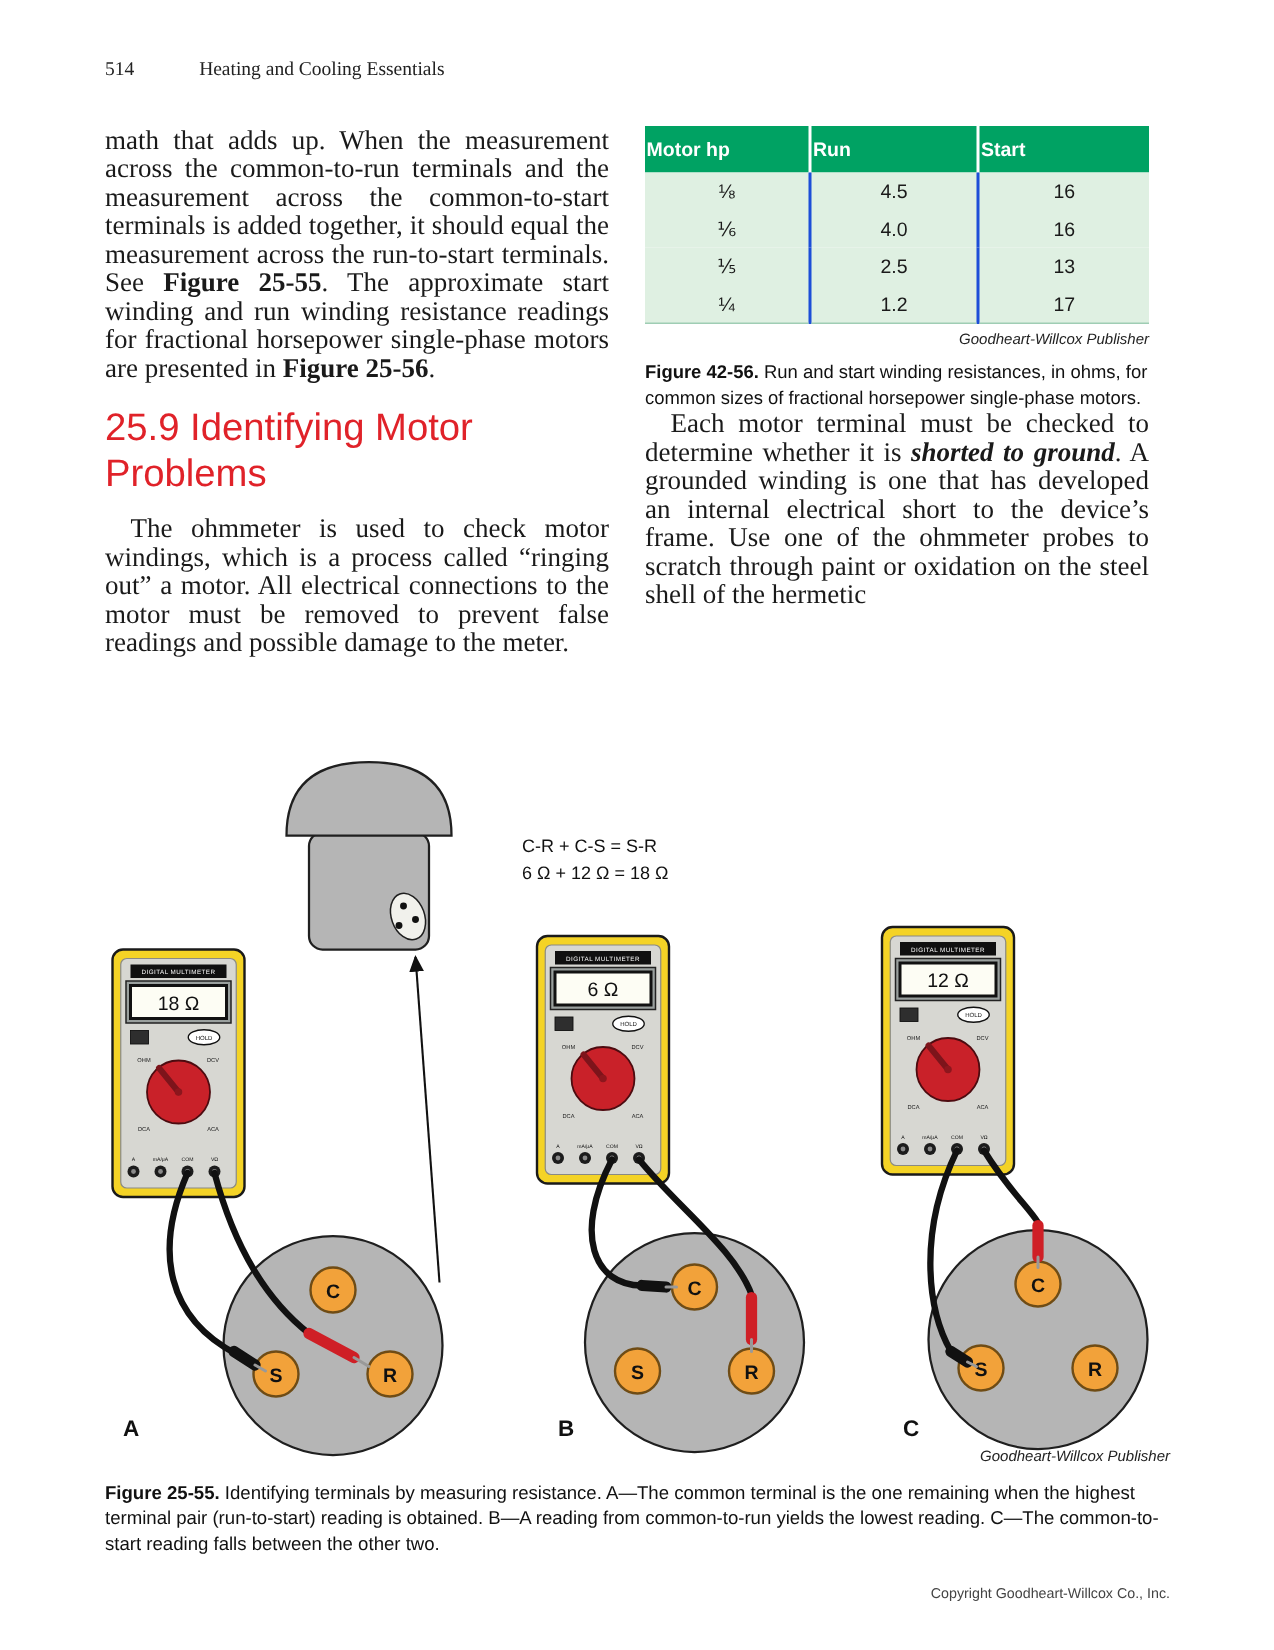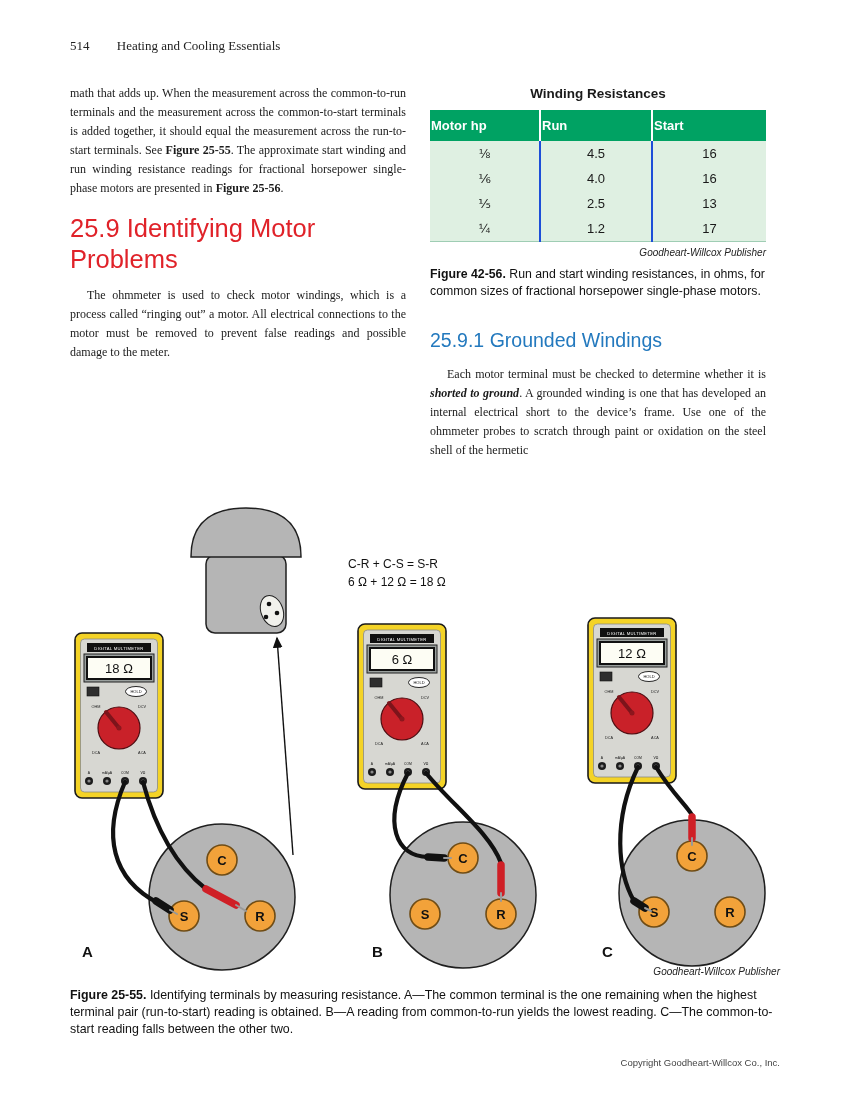--- a/index.html
+++ b/index.html
@@ -6,27 +6,27 @@
   .page {
     position: relative;
     width: 849px; height: 1100px;
     background: #ffffff;
     font-family: "Liberation Serif", serif;
     color: #1a1a1a;
     overflow: hidden;
   }
   
   .header { position: absolute; top: 38px; left: 70px; font-size: 13px; color: #222; }
-  .header .pagenum { margin-right: 24px; }
+  .header .pagenum { margin-right: 40px; }
 
   
   .col-left  { position: absolute; left: 70px;  top: 84px; width: 336px; }
   .col-right { position: absolute; left: 430px; top: 84px; width: 336px; }
 
-  .body-text { font-size: 12px; line-height: 19px; text-align: justify; margin: 0; }
+  .body-text { font-size: 18px; line-height: 19px; text-align: justify; margin: 0; }
   .indent { text-indent: 17px; }
 
   .heading-red {
     font-family: "Liberation Sans", sans-serif;
     font-weight: 400; font-size: 25.5px; line-height: 31px;
     color: #e02229; margin: 15px 0 11px 0;
   }
   .subheading-blue {
     font-family: "Liberation Sans", sans-serif;
     font-weight: 400; font-size: 19.5px; line-height: 23px;
@@ -100,21 +100,20 @@
     <span>Heating and Cooling Essentials</span>
   </div>
 
   <div class="col-left">
     <p class="body-text"><span>math that adds up. When the measurement across the common-to-run terminals and the measurement across the common-to-start terminals is added together, it should equal the measurement across the run-to-start terminals. See </span><span style="font-weight: 700;">Figure 25-55</span><span>. The approximate start winding and run winding resistance readings for fractional horsepower single-phase motors are presented in </span><span style="font-weight: 700;">Figure 25-56</span><span>.</span></p>
     <h2 class="heading-red">25.9 Identifying Motor Problems</h2>
     <p class="body-text indent">The ohmmeter is used to check motor windings, which is a process called “ringing out” a motor. All electrical connections to the motor must be removed to prevent false readings and possible damage to the meter.</p>
   </div>
 
   <div class="col-right">
-    <div class="table-title">Winding Resistances</div>
     <table class="wtable">
       <colgroup>
           <col class="c1">
           <col class="c2">
           <col class="c3">
         </colgroup>
       <thead>
         <tr>
           <th>Motor hp</th>
           <th>Run</th>
@@ -139,21 +138,20 @@
         </tr>
         <tr>
           <td>¼</td>
           <td>1.2</td>
           <td>17</td>
         </tr>
       </tbody>
     </table>
     <div class="credit">Goodheart-Willcox Publisher</div>
     <p class="caption"><span style="font-weight: 700;">Figure 42-56.</span><span> Run and start winding resistances, in ohms, for common sizes of fractional horsepower single-phase motors.</span></p>
-    <h3 class="subheading-blue">25.9.1 Grounded Windings</h3>
     <p class="body-text indent"><span>Each motor terminal must be checked to determine whether it is </span><span style="font-weight: 700; font-style: italic;">shorted to ground</span><span>. A grounded winding is one that has developed an internal electrical short to the device’s frame. Use one of the ohmmeter probes to scratch through paint or oxidation on the steel shell of the hermetic</span></p>
   </div>
 
   <div class="figure">
     <svg viewBox="0 0 760 480" width="760" height="480">
       <defs>
         <marker id="arrowhead" markerWidth="9" markerHeight="9" refX="7" refY="3.5" orient="auto">
           <path d="M0,0 L8,3.5 L0,7 Z" fill="#111"></path>
         </marker>
 

